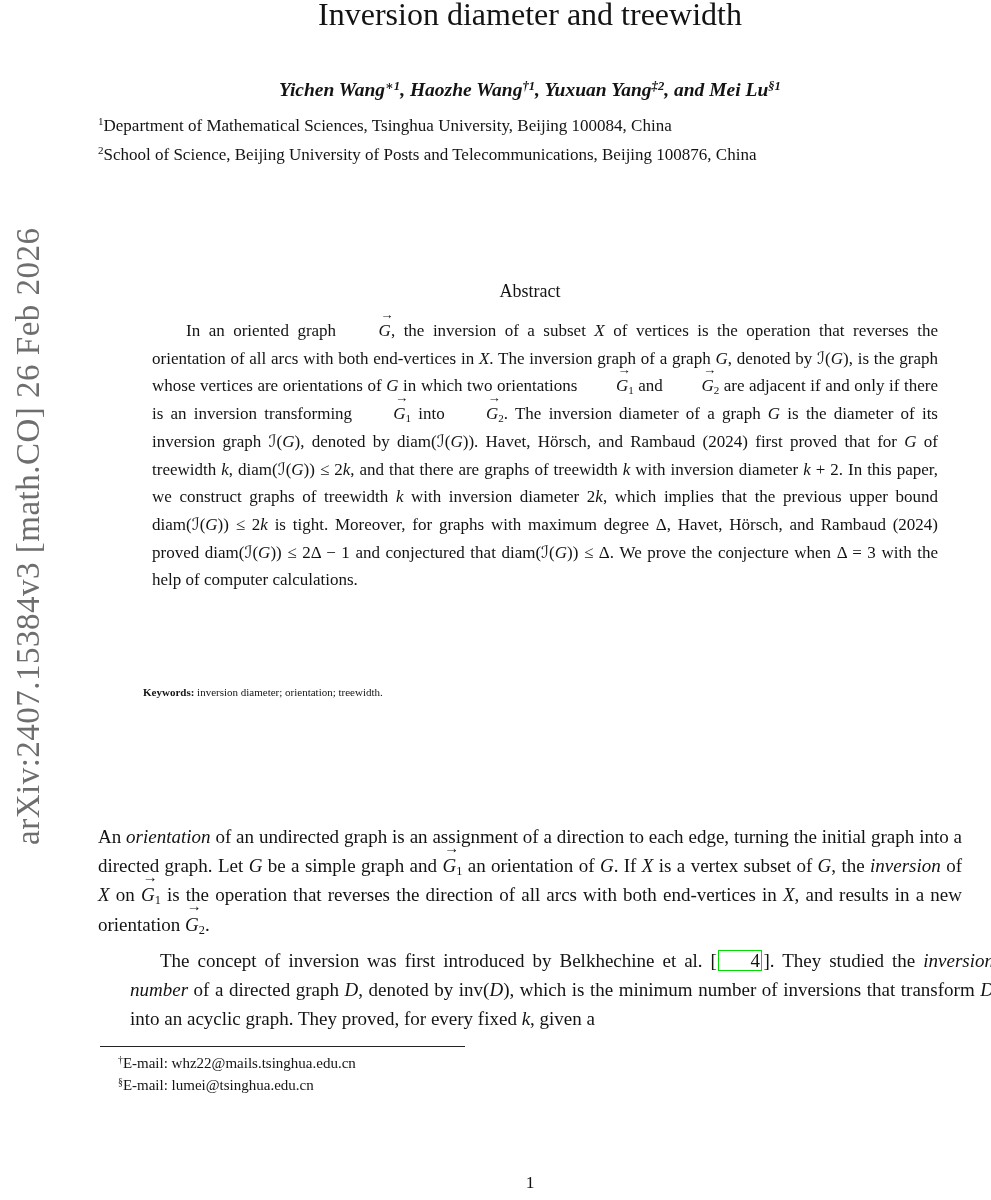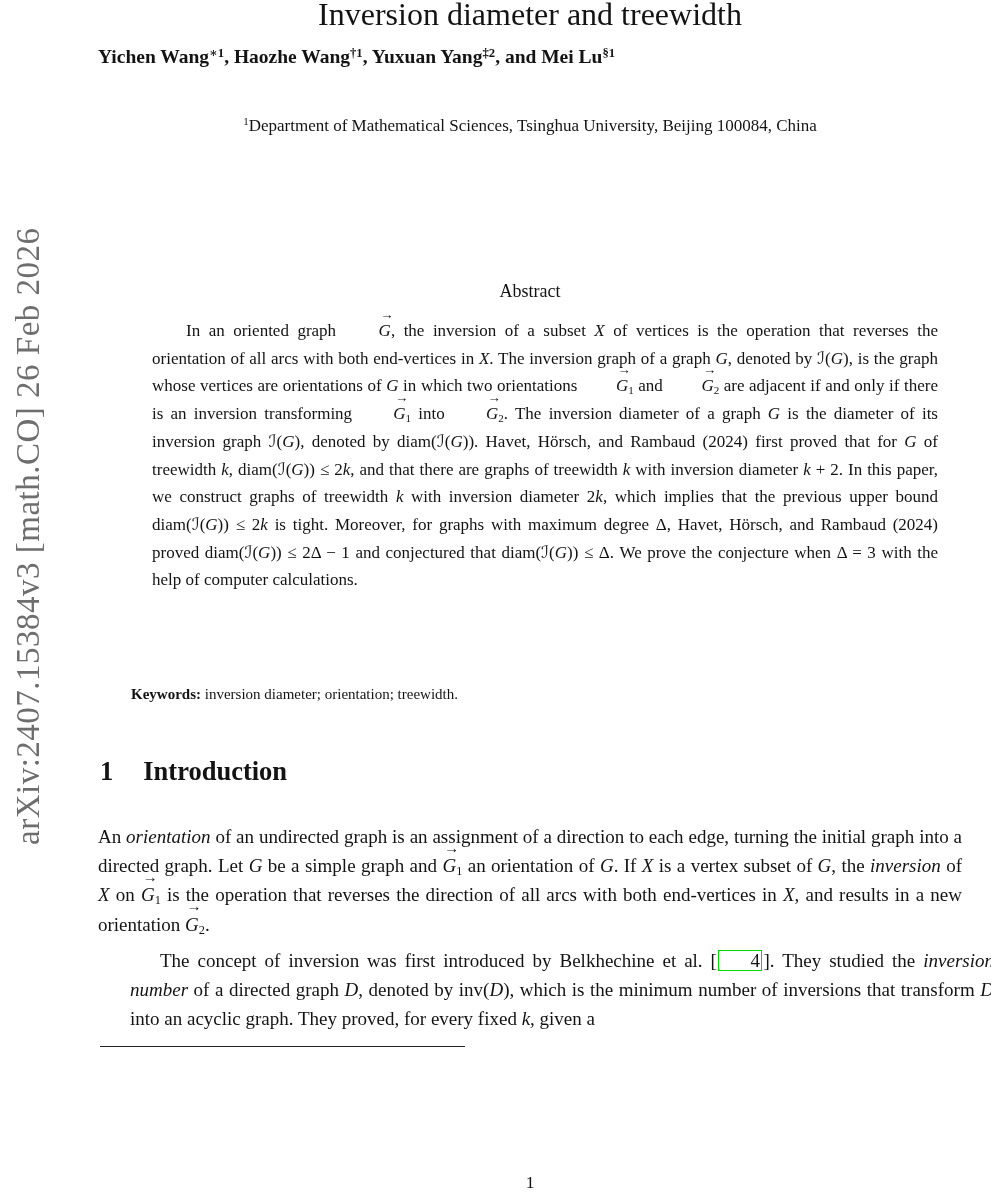--- a/index.html
+++ b/index.html
@@ -22,41 +22,41 @@
   }
 
   
   .content { position:absolute; left:98px; top:0; width:864px; height:1200px; }
 
   .title {
     position:absolute; top:-6px; left:0; right:0;
     text-align:center; font-size:32px; font-weight:normal; line-height:40px;
   }
   .authors {
-    position:absolute; top:46px; left:0; right:0;
-    font-size:19.5px; font-weight:bold;
+    position:absolute; top:79px; left:0; right:0;
+    text-align:center; font-size:19.5px; font-weight:bold;font-style:italic;
   }
   .affils {
     position:absolute; top:112px; left:0; right:0;
-    text-align:center; font-size:17px; line-height:28.5px;
+    text-align:left; font-size:17px; line-height:28.5px;
   }
 
   .abs-head {
     position:absolute; top:281px; left:0; right:0;
     text-align:center; font-size:18px; font-weight:normal;
   }
   .abs-body {
     position:absolute; top:317px; left:54px; width:786px;
     font-size:17px; line-height:27.7px;
     text-align:justify; text-indent:34px;
   }
 
   .keywords {
-    position:absolute; top:686px; left:33px;
-    font-size:15px;
+    position:absolute; top:686px; left:45px;
+    font-size:11px;
   }
 
   .sec {
     position:absolute; top:754px; left:2px;
     font-size:26.5px; font-weight:bold; line-height:34px;
   }
   .sec-num { display:inline-block; margin-right:30px; }
 
   .body-par {
     position:absolute; left:0; width:864px;
@@ -106,37 +106,37 @@
   <div class="watermark">arXiv:2407.15384v3  [math.CO]  26 Feb 2026</div>
 
   <div class="content">
 
     <h1 class="title">Inversion diameter and treewidth</h1>
 
     <div class="authors">Yichen Wang<sup>∗1</sup>, Haozhe Wang<sup>†1</sup>, Yuxuan Yang<sup>‡2</sup>, and Mei Lu<sup>§1</sup></div>
 
     <div class="affils">
       <div><sup>1</sup>Department of Mathematical Sciences, Tsinghua University, Beijing 100084, China</div>
+      <div><sup>2</sup>School of Science, Beijing University of Posts and Telecommunications, Beijing 100876, China</div>
     </div>
 
     <div class="abs-head">Abstract</div>
 
     <div class="abs-body">In an oriented graph <span class="vec"><span class="vecarrow">→</span>G</span>, the inversion of a subset <span class="it">X</span> of vertices is the operation that reverses the orientation of all arcs with both end-vertices in <span class="it">X</span>. The inversion graph of a graph <span class="it">G</span>, denoted by <span class="cal">ℐ</span>(<span class="it">G</span>), is the graph whose vertices are orientations of <span class="it">G</span> in which two orientations <span class="vec"><span class="vecarrow">→</span>G</span><sub>1</sub> and <span class="vec"><span class="vecarrow">→</span>G</span><sub>2</sub> are adjacent if and only if there is an inversion transforming <span class="vec"><span class="vecarrow">→</span>G</span><sub>1</sub> into <span class="vec"><span class="vecarrow">→</span>G</span><sub>2</sub>. The inversion diameter of a graph <span class="it">G</span> is the diameter of its inversion graph <span class="cal">ℐ</span>(<span class="it">G</span>), denoted by diam(<span class="cal">ℐ</span>(<span class="it">G</span>)). Havet, Hörsch, and Rambaud (2024) first proved that for <span class="it">G</span> of treewidth <span class="it">k</span>, diam(<span class="cal">ℐ</span>(<span class="it">G</span>)) ≤ 2<span class="it">k</span>, and that there are graphs of treewidth <span class="it">k</span> with inversion diameter <span class="it">k</span> + 2. In this paper, we construct graphs of treewidth <span class="it">k</span> with inversion diameter 2<span class="it">k</span>, which implies that the previous upper bound diam(<span class="cal">ℐ</span>(<span class="it">G</span>)) ≤ 2<span class="it">k</span> is tight. Moreover, for graphs with maximum degree Δ, Havet, Hörsch, and Rambaud (2024) proved diam(<span class="cal">ℐ</span>(<span class="it">G</span>)) ≤ 2Δ − 1 and conjectured that diam(<span class="cal">ℐ</span>(<span class="it">G</span>)) ≤ Δ. We prove the conjecture when Δ = 3 with the help of computer calculations.</div>
 
     <div class="keywords"><span class="bf">Keywords:</span> inversion diameter; orientation; treewidth.</div>
 
-    <h2 class="sec">
-      <span class="sec-num">1</span><span class="sec-title">Introduction</span>
-    </h2>
 
     <p class="body-par p1">An <span class="it">orientation</span> of an undirected graph is an assignment of a direction to each edge, turning the initial graph into a directed graph. Let <span class="it">G</span> be a simple graph and <span class="vec"><span class="vecarrow">→</span>G</span><sub>1</sub> an orientation of <span class="it">G</span>. If <span class="it">X</span> is a vertex subset of <span class="it">G</span>, the <span class="it">inversion</span> of <span class="it">X</span> on <span class="vec"><span class="vecarrow">→</span>G</span><sub>1</sub> is the operation that reverses the direction of all arcs with both end-vertices in <span class="it">X</span>, and results in a new orientation <span class="vec"><span class="vecarrow">→</span>G</span><sub>2</sub>.</p>
 
     <p class="body-par p2">The concept of inversion was first introduced by Belkhechine et al. [<span class="citebox">4</span>]. They studied the <span class="it">inversion number</span> of a directed graph <span class="it">D</span>, denoted by inv(<span class="it">D</span>), which is the minimum number of inversions that transform <span class="it">D</span> into an acyclic graph. They proved, for every fixed <span class="it">k</span>, given a</p>
 
     <div class="fnrule"></div>
 
     <div class="footnotes">
+      <div class="fn"><sup>†</sup>E-mail: whz22@mails.tsinghua.edu.cn</div>
+      <div class="fn"><sup>§</sup>E-mail: lumei@tsinghua.edu.cn</div>
     </div>
 
     <div class="pageno">1</div>
 
   </div>
 </div>
 
 </body></html>

